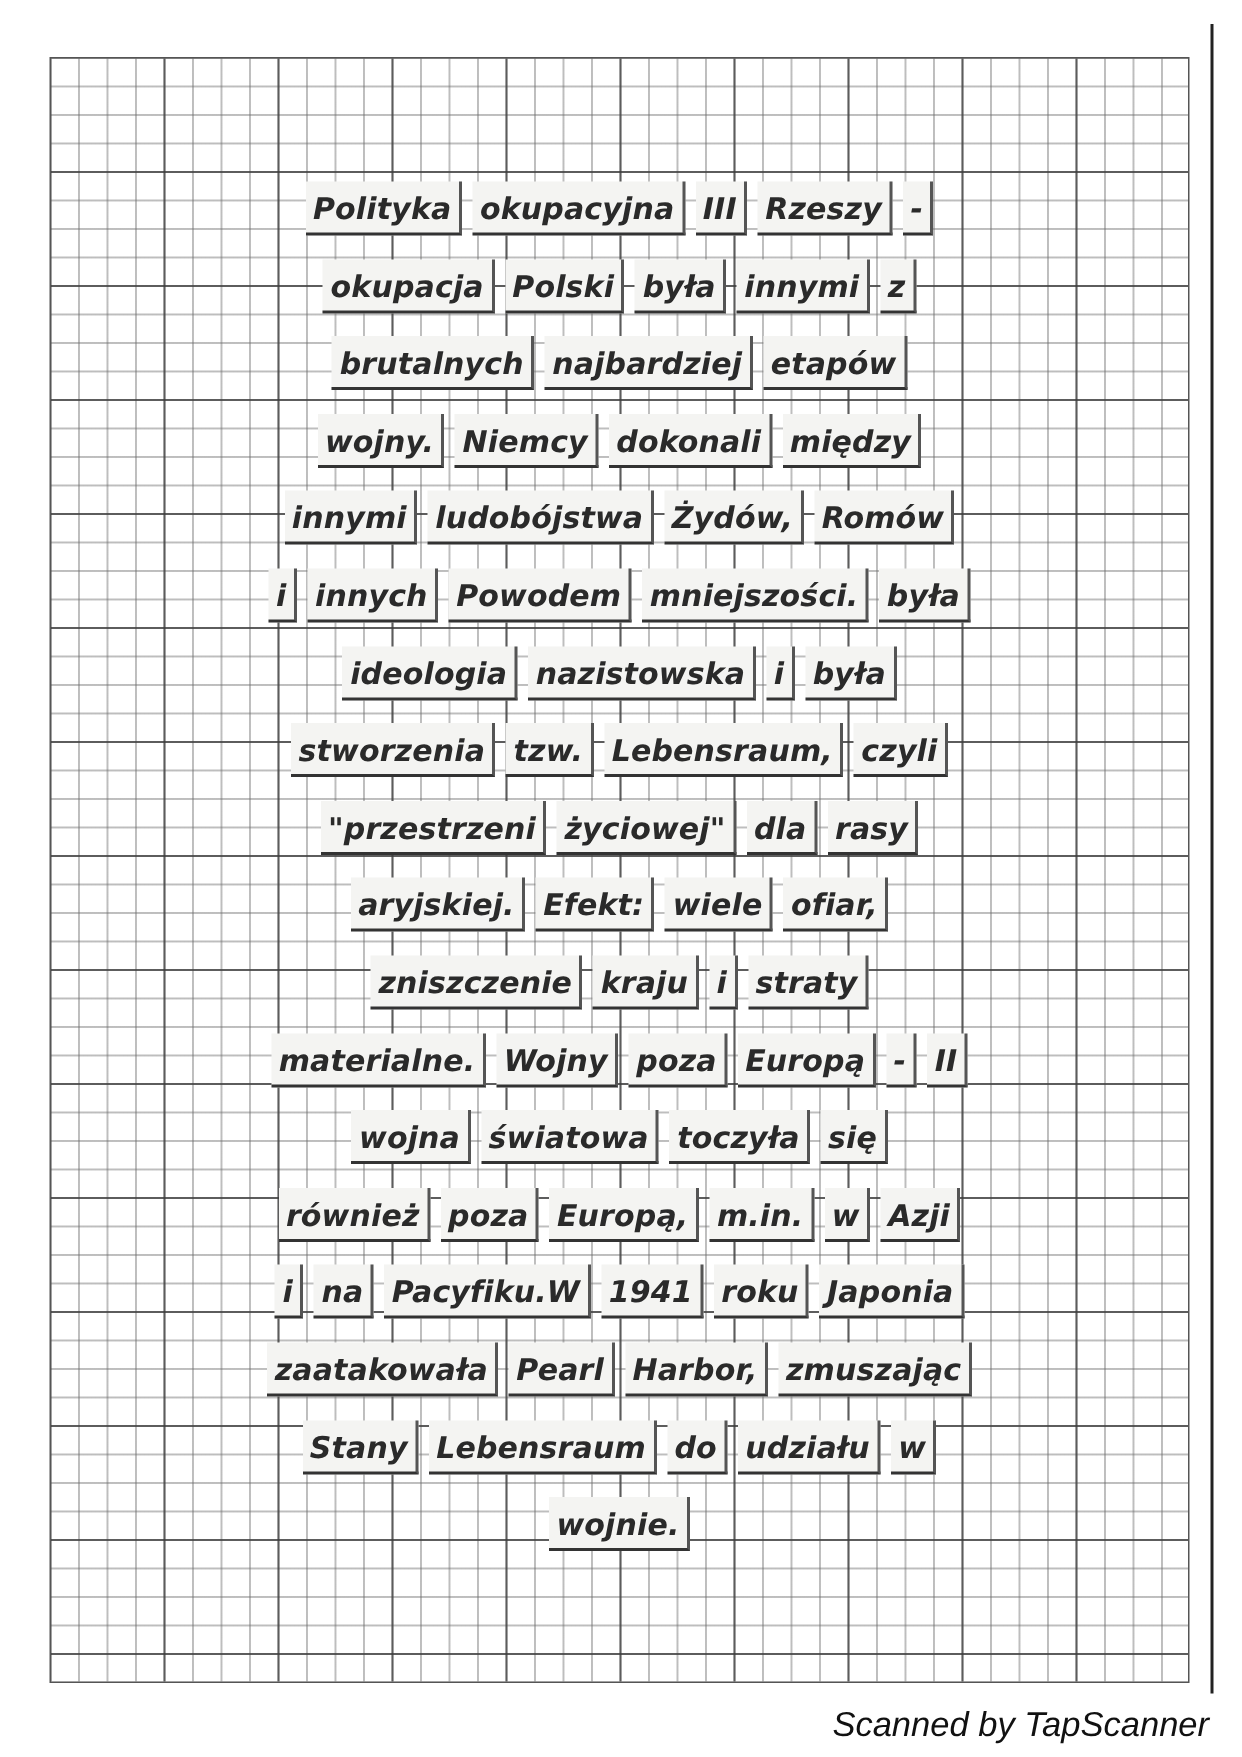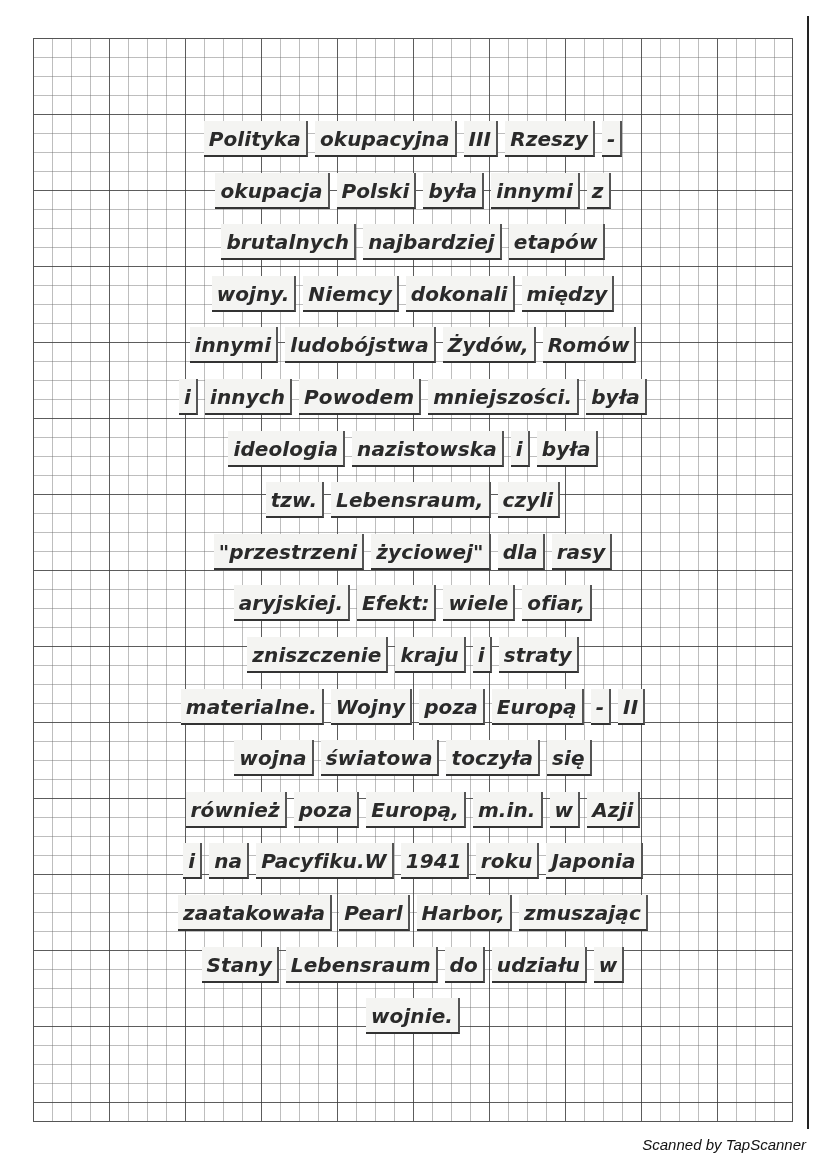--- a/index.html
+++ b/index.html
@@ -40,21 +40,21 @@
     padding: 0 5px;
     border-bottom: 2px solid #333;
     border-right: 2px solid #555;
     box-sizing: border-box;
     white-space: nowrap;
     letter-spacing: 0.1px;
   }
   .footer {
     position: absolute; right: 22px; top: 1136px;
     font-family: "Liberation Sans", sans-serif; font-style: italic;
-    font-size: 15px; color: #111;
+    font-size: 23px; color: #111;
   }
 </style>
 </head>
 <body>
 
 <div class="grid"></div>
 <div class="side-line"></div>
 
 <div class="text-block">
   <div class="row">
@@ -95,20 +95,21 @@
     <span class="word">mniejszości.</span>
     <span class="word">była</span>
   </div>
   <div class="row">
     <span class="word">ideologia</span>
     <span class="word">nazistowska</span>
     <span class="word">i</span>
     <span class="word">była</span>
   </div>
   <div class="row">
+    <span class="word">stworzenia</span>
     <span class="word">tzw.</span>
     <span class="word">Lebensraum,</span>
     <span class="word">czyli</span>
   </div>
   <div class="row">
     <span class="word">"przestrzeni</span>
     <span class="word">życiowej"</span>
     <span class="word">dla</span>
     <span class="word">rasy</span>
   </div>

